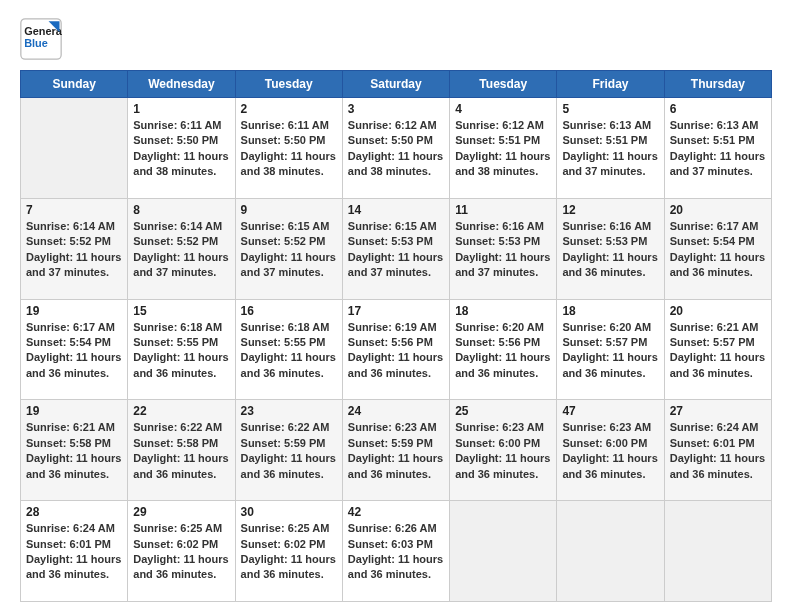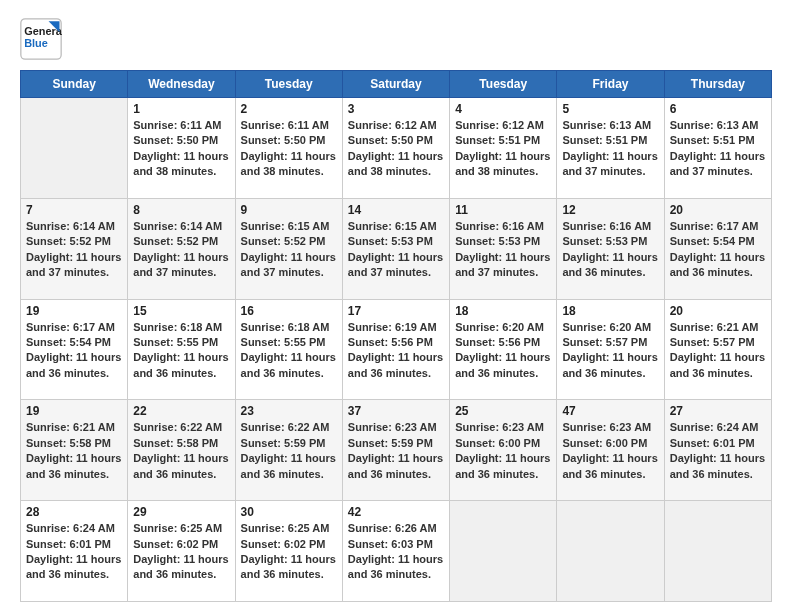--- a/index.html
+++ b/index.html
@@ -217,21 +217,21 @@
         </td>
           <td>
           <span class="day-number">22</span>
           <span class="day-info">Sunrise: 6:22 AM<br>Sunset: 5:58 PM<br>Daylight: 11 hours and 36 minutes.</span>
         </td>
           <td>
           <span class="day-number">23</span>
           <span class="day-info">Sunrise: 6:22 AM<br>Sunset: 5:59 PM<br>Daylight: 11 hours and 36 minutes.</span>
         </td>
           <td>
-          <span class="day-number">37</span>
+          <span class="day-number">24</span>
           <span class="day-info">Sunrise: 6:23 AM<br>Sunset: 5:59 PM<br>Daylight: 11 hours and 36 minutes.</span>
         </td>
           <td>
           <span class="day-number">25</span>
           <span class="day-info">Sunrise: 6:23 AM<br>Sunset: 6:00 PM<br>Daylight: 11 hours and 36 minutes.</span>
         </td>
           <td>
           <span class="day-number">47</span>
           <span class="day-info">Sunrise: 6:23 AM<br>Sunset: 6:00 PM<br>Daylight: 11 hours and 36 minutes.</span>
         </td>

